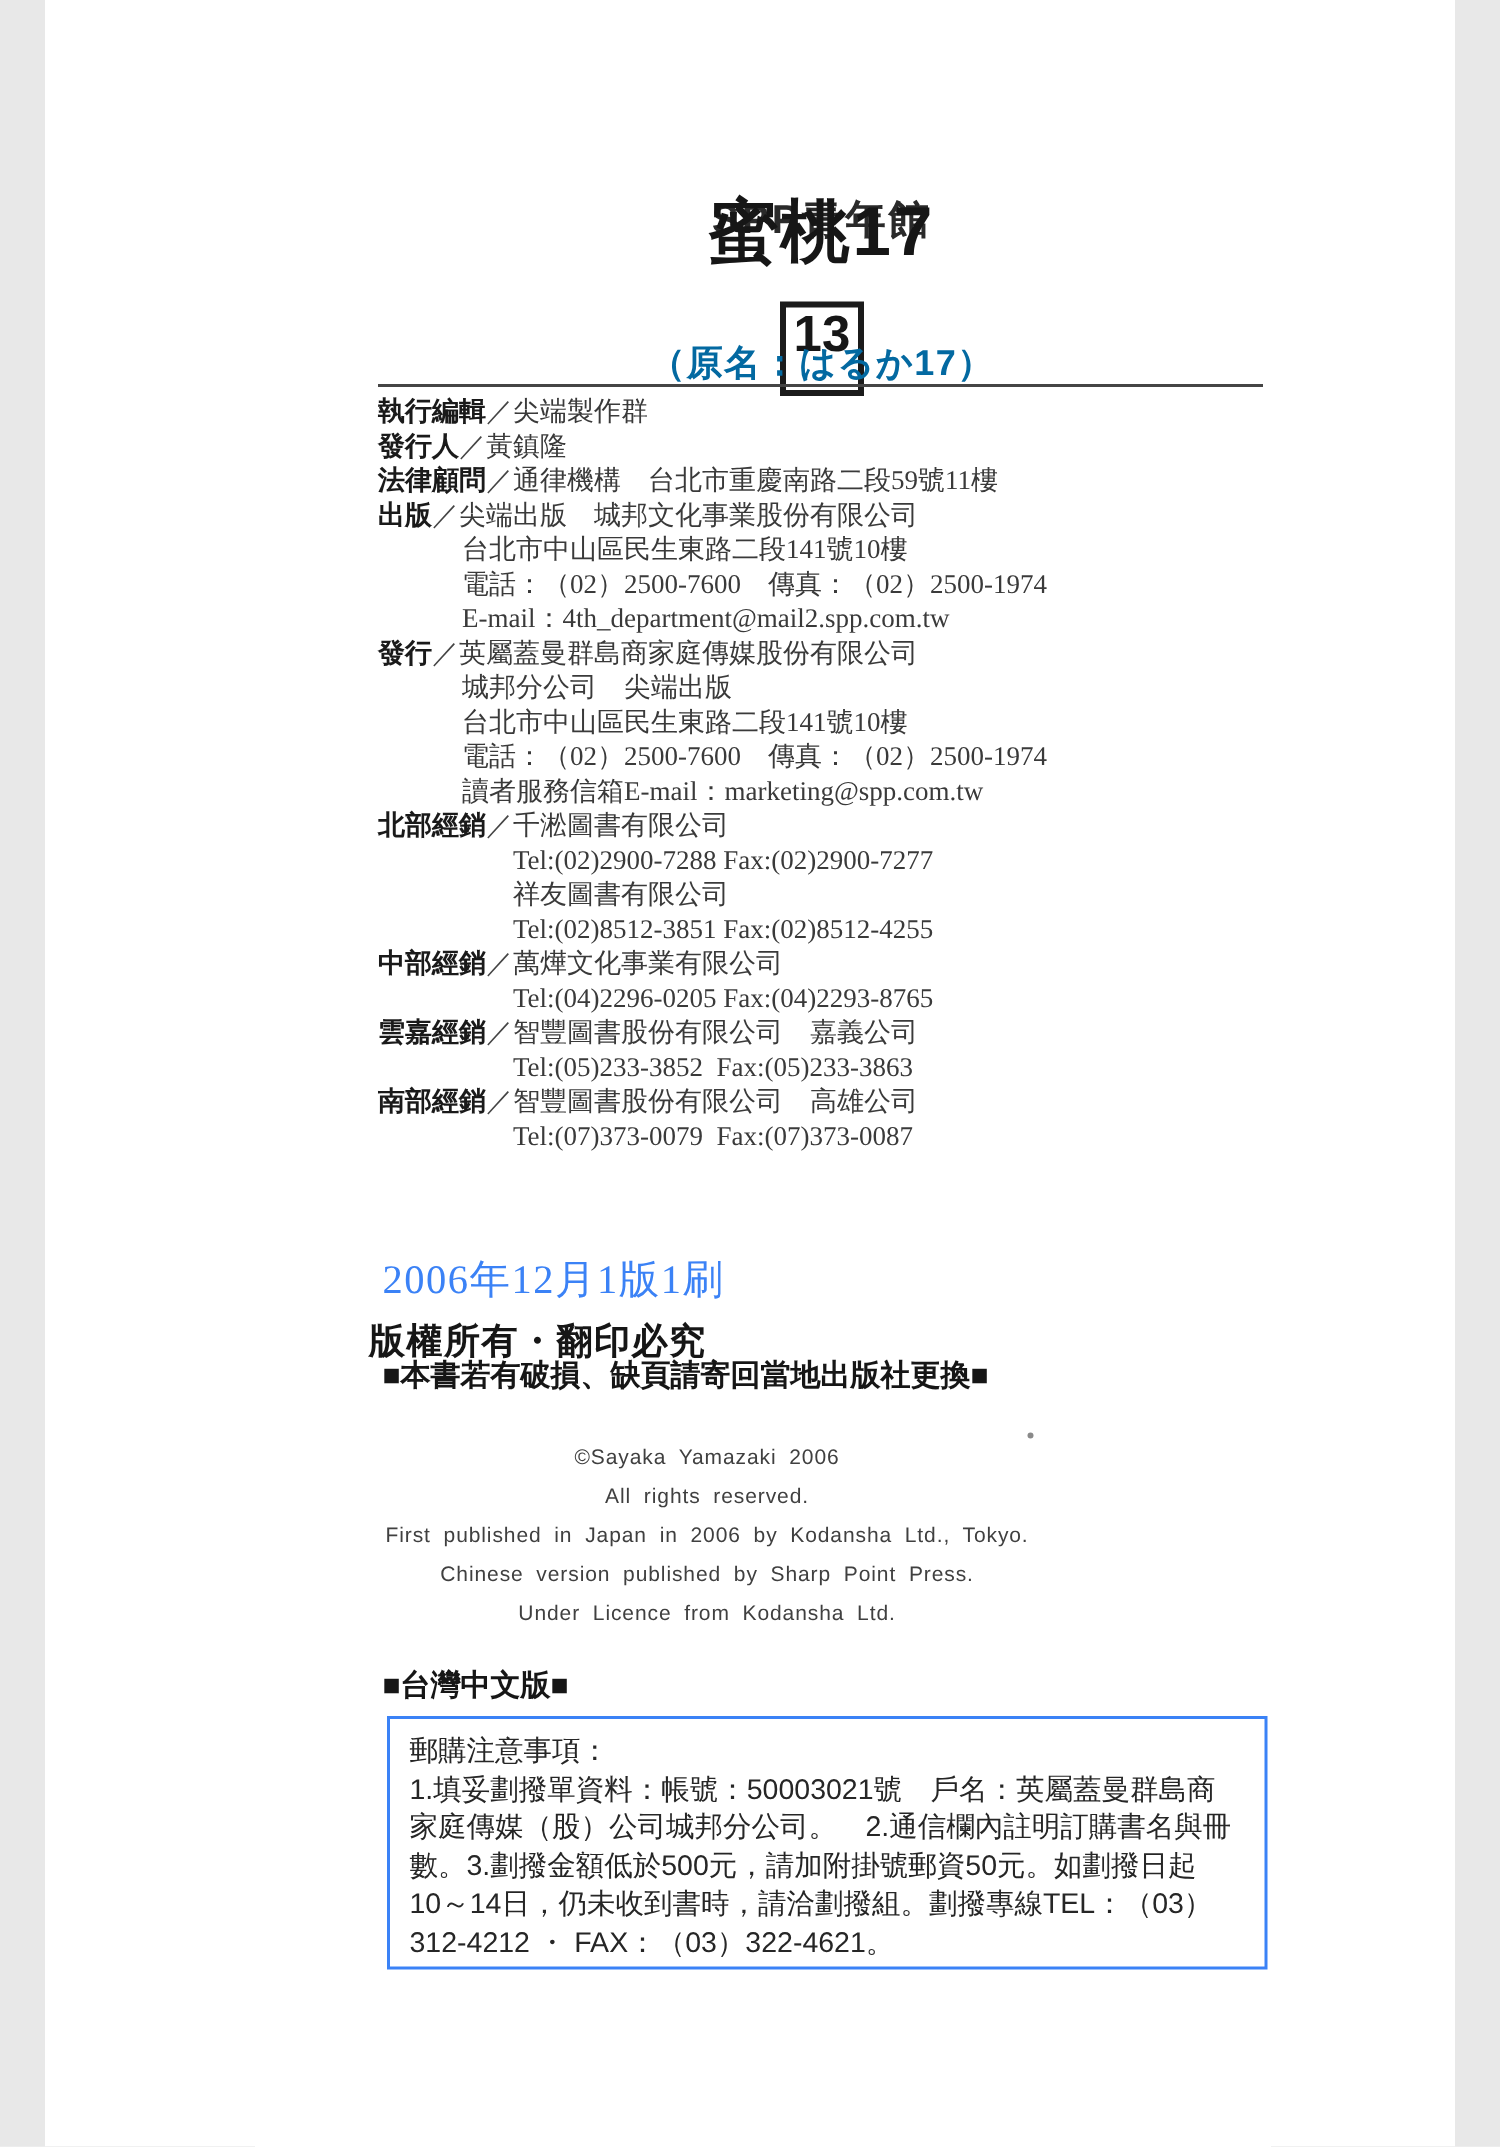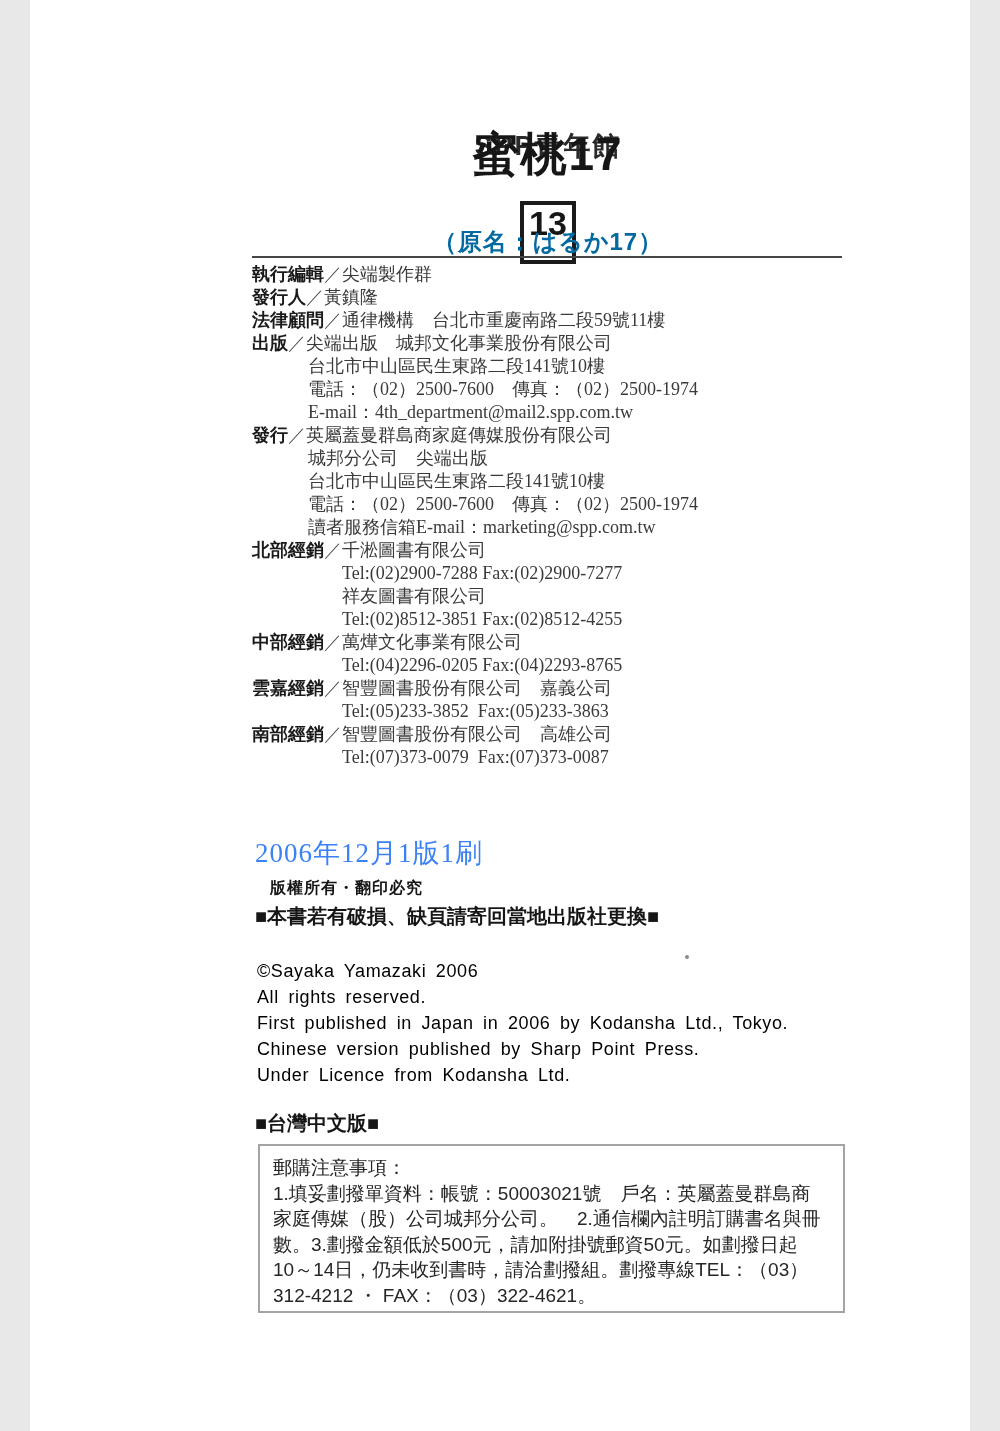--- a/index.html
+++ b/index.html
@@ -32,31 +32,31 @@
   .c-line { white-space: pre; }
   .c-line.indent1 { padding-left: 56px; }
   .c-line.indent2 { padding-left: 90px; }
   .c-label { font-weight: 700; color: #1a1a1a; font-family: "Liberation Sans", sans-serif; }
   .c-label.second { margin-left: 18px; }
   .c-sep { color: #444444; }
   .c-value { font-family: "Liberation Serif", serif; color: #3a3a3a; }
 
   
   .edition { position: absolute; left: 225px; top: 835px; font-family: "Liberation Serif", serif; font-size: 27px; color: #3b82f6; letter-spacing: 1px; }
-  .rights1 { position: absolute; left: 240px; top: 878px; font-size: 16px; font-weight: 700; color: #161616; letter-spacing: 1px; }
+  .rights1 { position: absolute; left: 216px; top: 878px; font-size: 24px; font-weight: 700; color: #161616; letter-spacing: 1px; }
   .rights2 { position: absolute; left: 225px; top: 903px; font-size: 20px; font-weight: 700; color: #161616; }
 
-  .english { position: absolute; left: 227px; top: 958px; font-size: 18px; line-height: 26px; color: #000000; word-spacing: 4px; letter-spacing: 0.6px; }
+  .english { position: absolute; left: 227px; top: 958px; font-size: 14px; line-height: 26px; color: #404040; word-spacing: 4px; letter-spacing: 0.6px; text-align: center; }
 
   .taiwan { position: absolute; left: 225px; top: 1110px; font-size: 20px; font-weight: 700; color: #161616; }
 
   
   .mail-box {
     position: absolute; left: 228px; top: 1144px; width: 587px; height: 169px;
-    border: 2px solid #a3a3a3; box-sizing: border-box; padding: 9px 12px 0 13px;
+    border: 2px solid #3b82f6; box-sizing: border-box; padding: 9px 12px 0 13px;
     font-size: 19px; line-height: 25.5px; color: #262626;
   }
   .m-line { white-space: pre; }
 
   .speck { position: absolute; left: 655px; top: 955px; width: 4px; height: 4px; background: #8a8a8a; border-radius: 50%; }
 </style>
 </head>
 <body>
 
 <div class="page">

